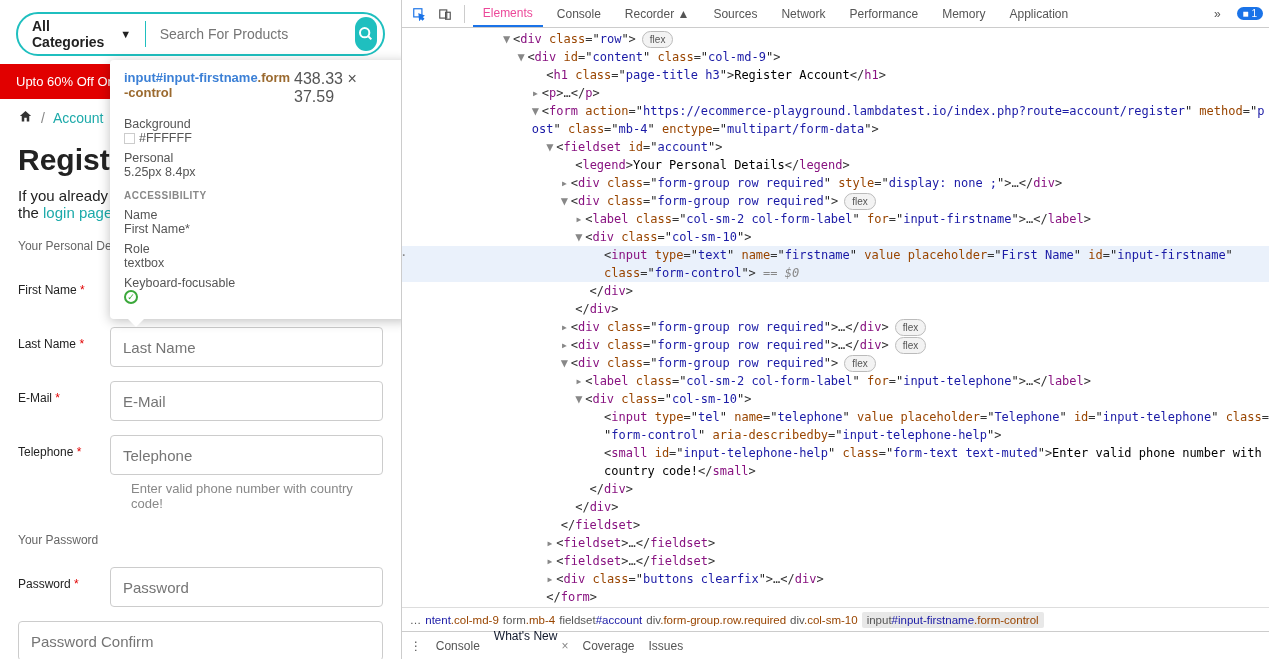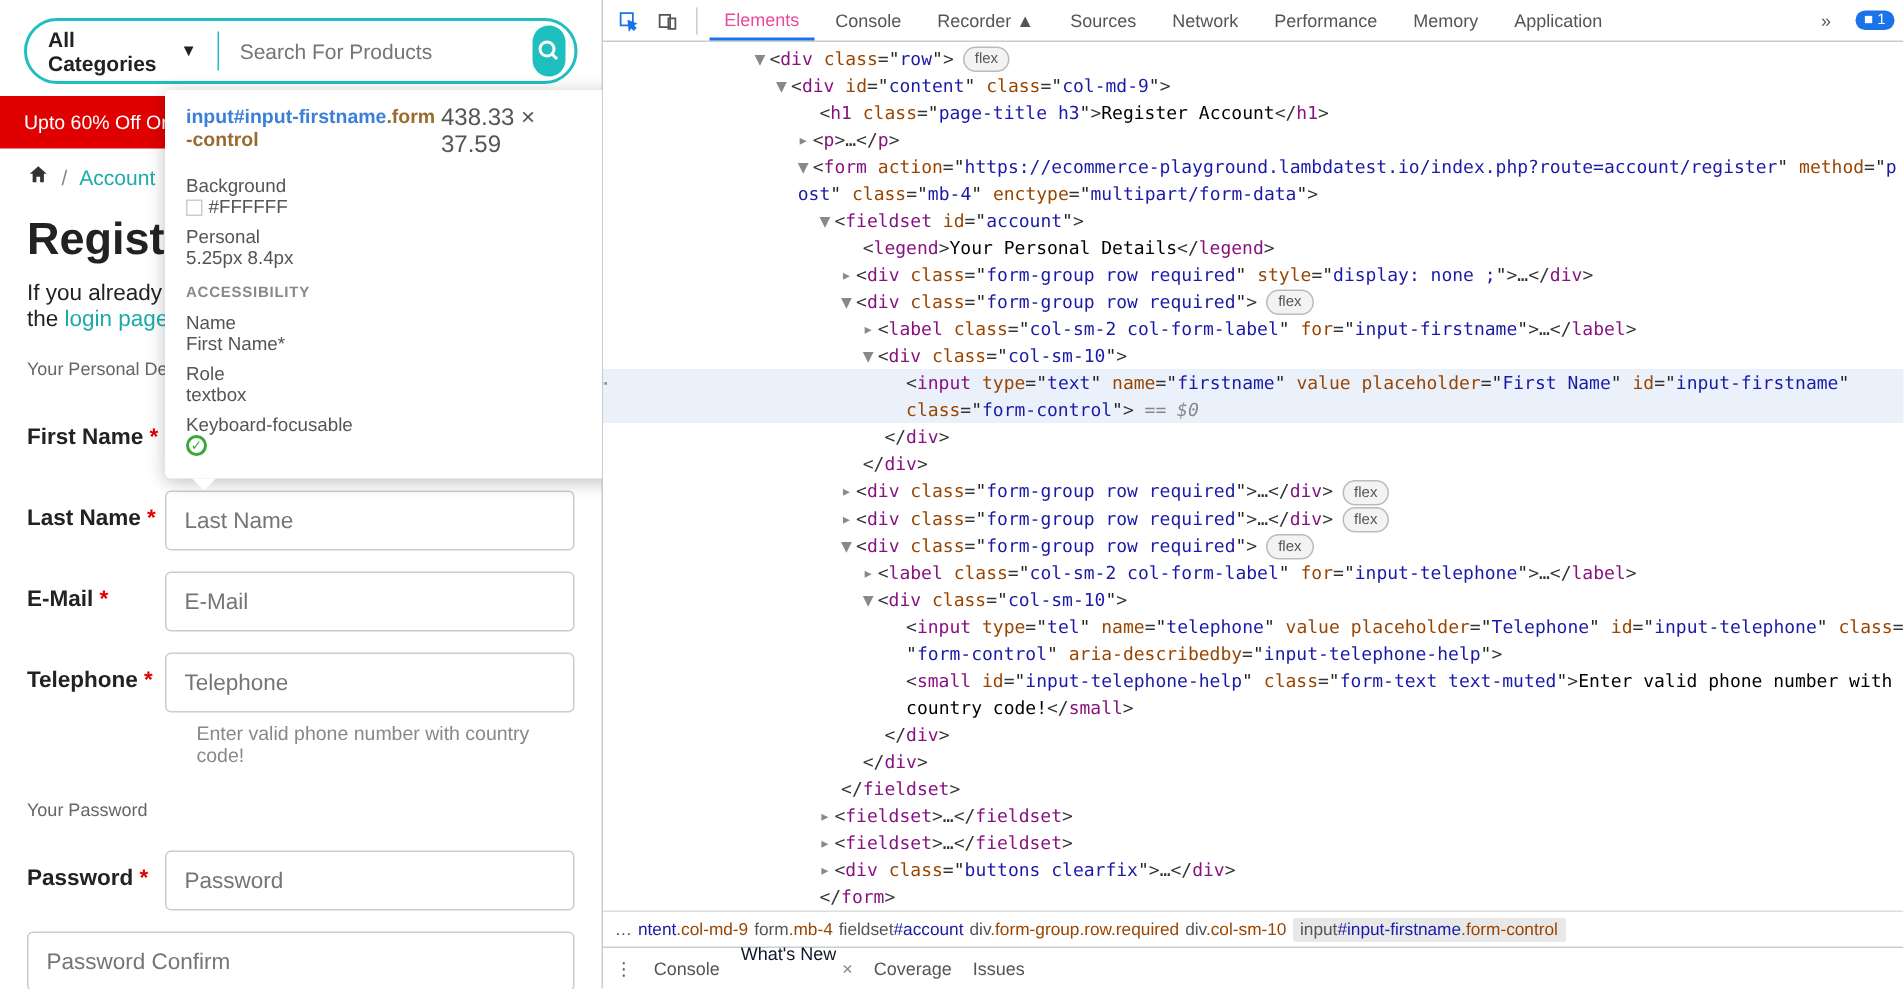--- a/index.html
+++ b/index.html
@@ -22,21 +22,21 @@
 .crumb { padding: 10px 18px; color: #1daaaa; font-size: 14px; display: flex; align-items: center; gap: 8px; }
 .crumb .home { color: #333; }
 .crumb .sep { color: #888; }
 
 .pagetitle { font-size: 30px; font-weight: 700; padding: 6px 18px 10px 18px; color: #222; }
 .intro { padding: 0 18px 14px 18px; font-size: 15px; color: #222; }
 .intro a { color: #1daaaa; text-decoration: none; }
 
 .legend { padding: 4px 18px 14px 18px; font-size: 12px; color: #666; }
 .formrow { display: flex; padding: 6px 18px 8px 18px; align-items: flex-start; }
-.formlabel { width: 92px; font-size: 15px; color: #222; padding-top: 10px; font-weight: bold; }
+.formlabel { width: 92px; font-size: 12px; color: #222; padding-top: 10px; }
 .formlabel .req { color: #e10000; }
 .formfield { flex: 1; }
 .formfield input { width: 100%; height: 40px; border: 1px solid #ccc; border-radius: 4px; padding: 0 12px; font-size: 15px; color: #888; outline: none; }
 .formfield input.highlighted { background: #6da7ec; border: 2px solid #dcbf6a; color: #555; }
 .helptext { font-size: 13px; color: #888; padding-top: 6px; margin-left: 21px; }
 
 
 .inspect-card { position: absolute; left: 110px; top: 60px; width: 300px; background: #fff; border-radius: 4px; box-shadow: 0 2px 12px rgba(0,0,0,0.25); padding: 10px 14px 12px 14px; z-index: 100; font-size: 12.5px; }
 .inspect-head { display: flex; justify-content: space-between; align-items: flex-start; margin-bottom: 8px; }
 .inspect-sel { color: #3c80d6; font-weight: 600; font-size: 13px; word-break: break-all; max-width: 170px; }

